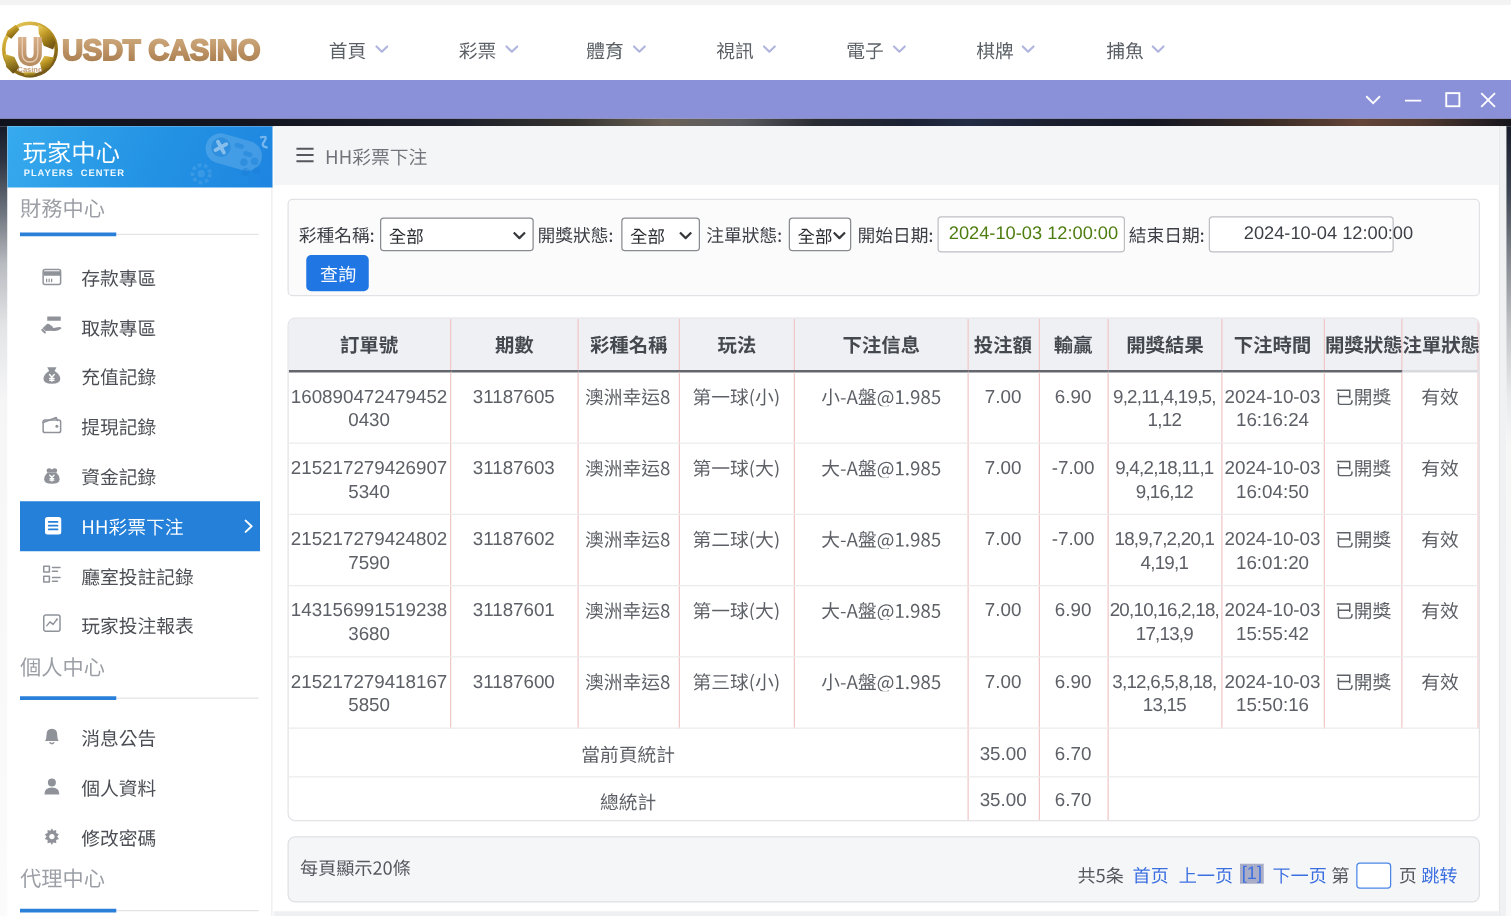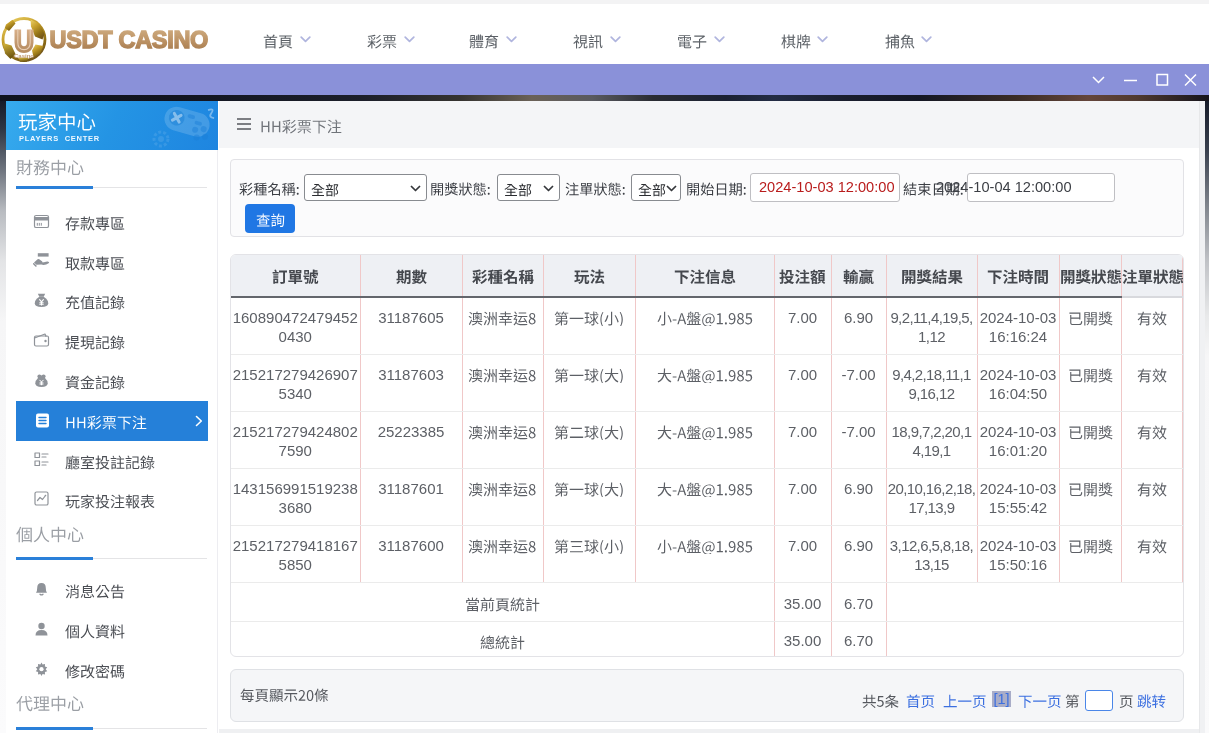--- a/index.html
+++ b/index.html
@@ -347,26 +347,26 @@
 <div style="position:absolute;left:638px;top:180.0px"><svg width="28.0" height="14.0" viewBox="0 0 28.0 14.0" fill="#2a2c30" style="">
       <use href="#g23"></use>
     </svg></div>
 <svg style="position:absolute;left:666px;top:184.5px;width:11px;height:7px" viewBox="0 0 11 7">
     <path d="M1 1 L5.5 5.5 L10 1" fill="none" stroke="#35373b" stroke-width="1.7" stroke-linejoin="round"></path>
   </svg>
 <div style="position:absolute;left:686px;top:179.5px;width:80px;height:16px;"><svg width="60.7" height="14.2" viewBox="0 0 60.7 14.2" fill="#3c3f45" style="">
       <use href="#g26"></use>
     </svg></div>
 <div style="position:absolute;left:750px;top:173.0px;width:150px;height:29px;background:#fff;border:1px solid #bfbfc3;border-radius:3px"></div>
-<div style="position:absolute;left:759px;top:178.5px;font:14.6px 'Liberation Sans',sans-serif;color:#b91c1c">2024-10-03 12:00:00</div>
+<div style="position:absolute;left:759px;top:178.5px;font:14.6px 'Liberation Sans',sans-serif;color:#4d7c0f">2024-10-03 12:00:00</div>
 <div style="position:absolute;left:903px;top:179.5px;width:80px;height:16px;"><svg width="60.7" height="14.2" viewBox="0 0 60.7 14.2" fill="#3c3f45" style="">
       <use href="#g27"></use>
     </svg></div>
 <div style="position:absolute;left:967px;top:173.0px;width:148px;height:29px;background:#fff;border:1px solid #bfbfc3;border-radius:3px"></div>
-<div style="position:absolute;left:936px;top:178.5px;font:14.6px 'Liberation Sans',sans-serif;color:#3c3f45">2024-10-04 12:00:00</div>
+<div style="position:absolute;left:995px;top:178.5px;font:14.6px 'Liberation Sans',sans-serif;color:#3c3f45">2024-10-04 12:00:00</div>
 <div style="position:absolute;left:245px;top:204px;width:50px;height:29px;background:#2077e4;border-radius:4px"></div>
 <div style="position:absolute;left:256px;top:210.5px;width:32px;height:16px;"><svg width="29.0" height="14.5" viewBox="0 0 29.0 14.5" fill="#ffffff" style="">
       <use href="#g28"></use>
     </svg></div>
 <div style="position:absolute;left:230px;top:254px;width:954px;height:403px;border:1px solid #e3e3e7;border-radius:6px;overflow:hidden;background:#fff">
     <table class="tb" cellspacing="0">
       <tbody>
         <tr class="hr">
           <td style="width:129px"><svg width="46.5" height="15.5" viewBox="0 0 46.5 15.5" fill="#45484e" style="">
               <use href="#g29"></use>
@@ -446,21 +446,21 @@
           <td><svg width="45.0" height="15.0" viewBox="0 0 45.0 15.0" fill="#5d6066" style="">
               <use href="#g43"></use>
             </svg></td>
           <td><svg width="30.0" height="15.0" viewBox="0 0 30.0 15.0" fill="#5d6066" style="">
               <use href="#g44"></use>
             </svg></td>
           <td class="nb"></td>
         </tr>
         <tr class="br">
           <td><span class="n">215217279424802</span><br><span class="n">7590</span></td>
-          <td><span class="n">25223385</span></td>
+          <td><span class="n">31187602</span></td>
           <td><svg width="68.3" height="15.0" viewBox="0 0 68.3 15.0" fill="#5d6066" style="">
               <use href="#g40"></use>
             </svg></td>
           <td><svg width="70.1" height="15.0" viewBox="0 0 70.1 15.0" fill="#5d6066" style="">
               <use href="#g47"></use>
             </svg></td>
           <td><svg width="96.0" height="15.0" viewBox="0 0 96.0 15.0" fill="#5d6066" style="">
               <use href="#g46"></use>
             </svg></td>
           <td><span class="n">7.00</span></td>

